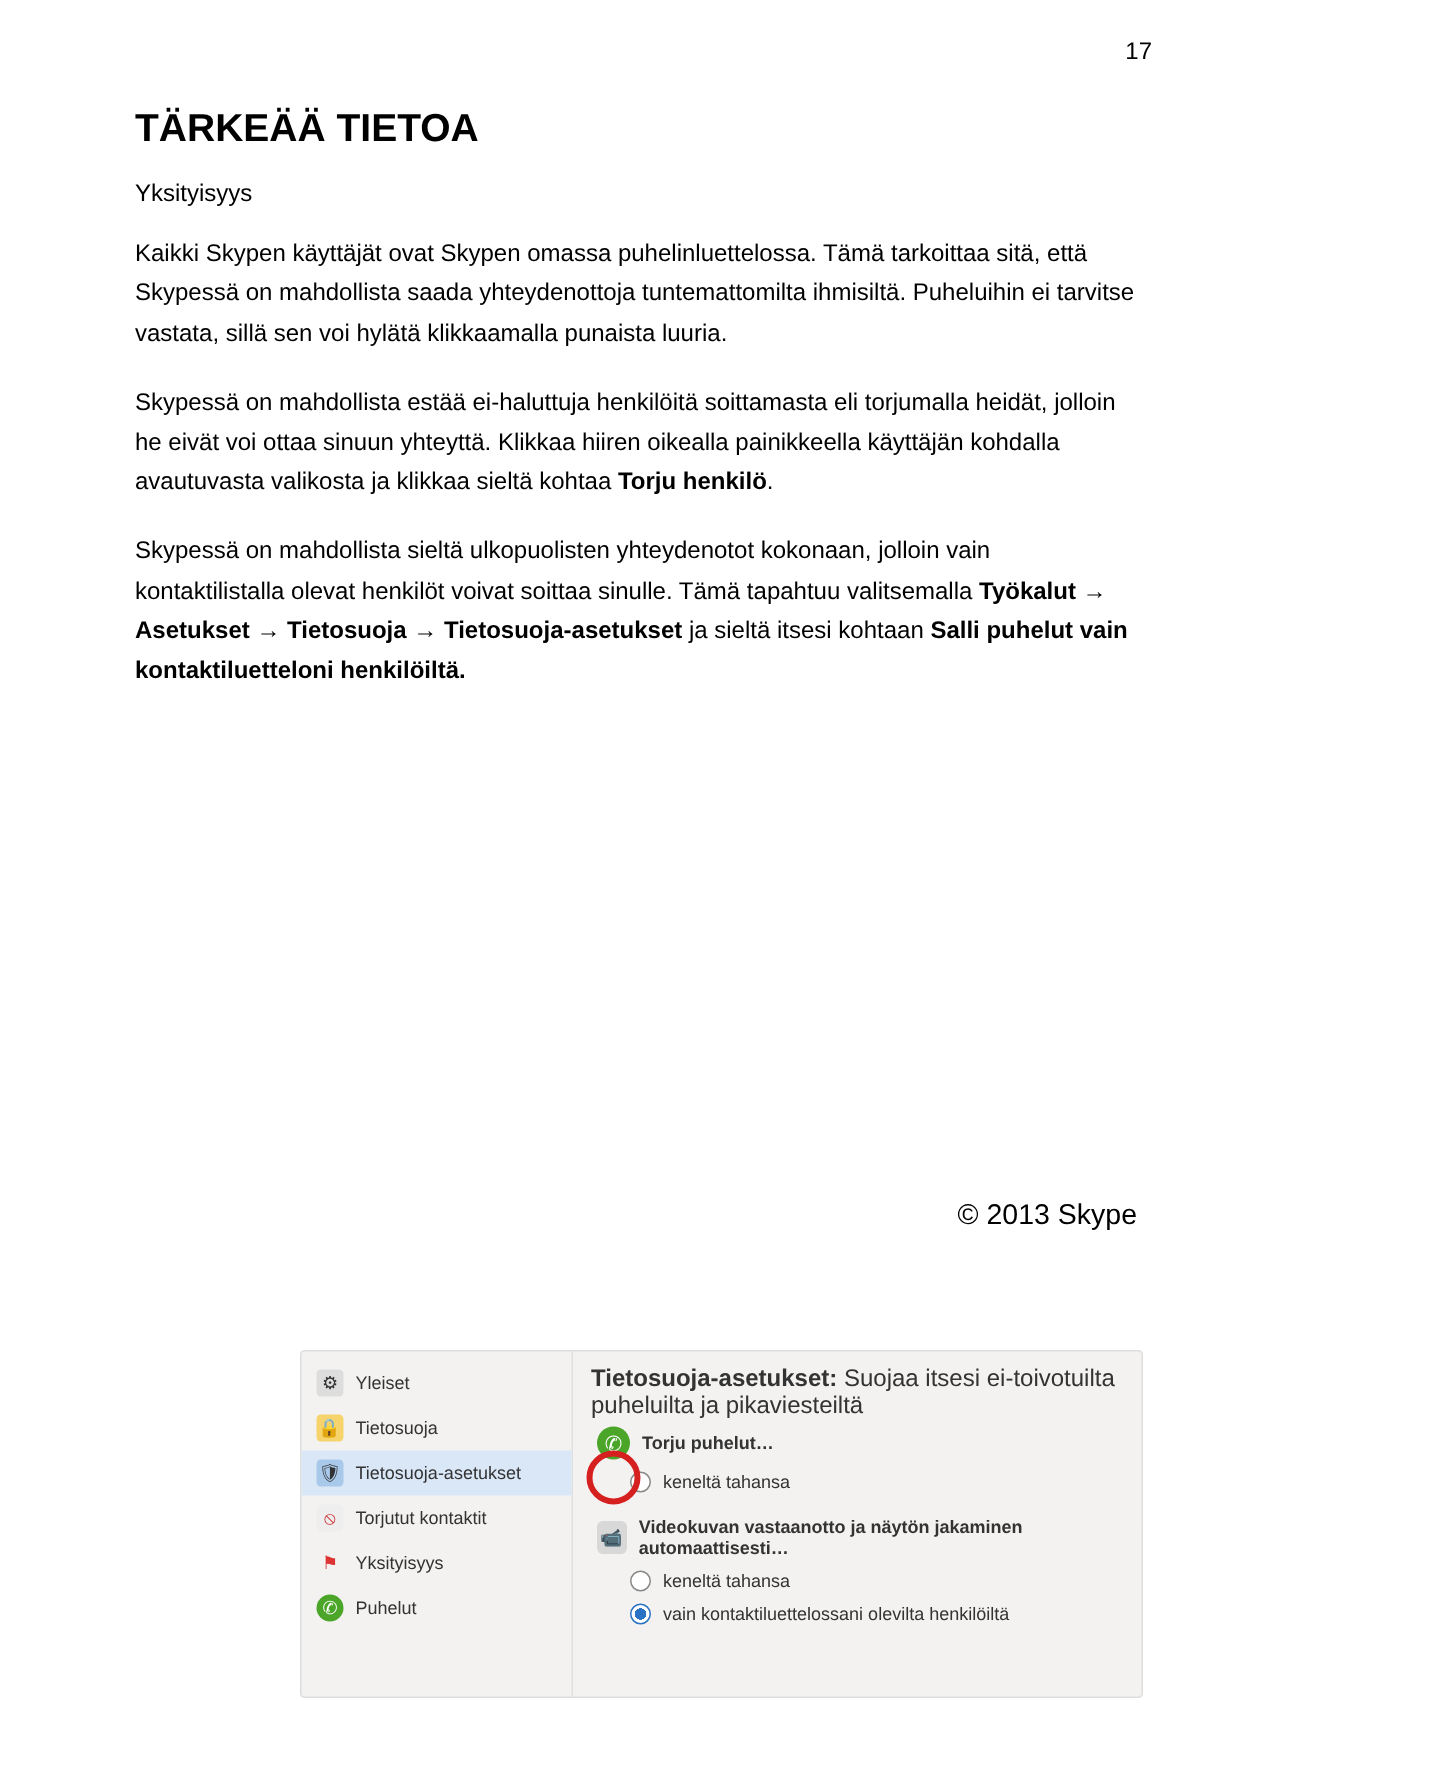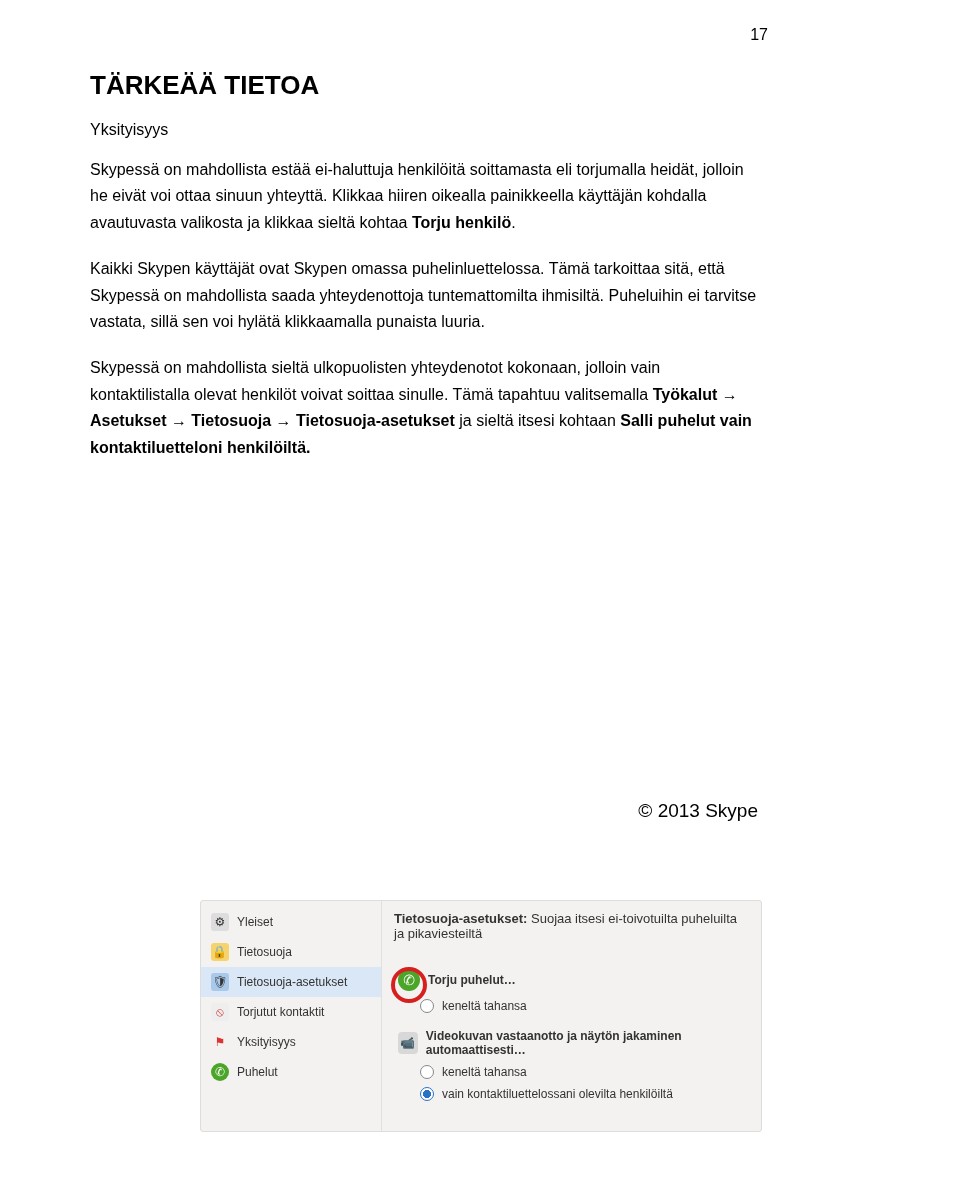--- a/index.html
+++ b/index.html
@@ -9,42 +9,42 @@
   .subtitle{font-size:16px;margin:0 0 18px 0}
   .para{font-size:16px;line-height:1.65;margin:0 0 20px 0}
   .bold{font-weight:bold}
   .copyright{position:absolute;right:90px;top:800px;font-size:19px}
   .shot{position:absolute;left:200px;top:900px;width:560px;height:230px;background:#f3f2f0;border:1px solid #ddd;border-radius:3px;display:flex;font-size:12px;color:#333}
   .side{width:180px;border-right:1px solid #e0e0e0;padding:6px 0}
   .sitem{display:flex;align-items:center;gap:8px;padding:6px 10px;}
   .sitem.sel{background:#d9e7f7}
   .sic{width:18px;height:18px;display:flex;align-items:center;justify-content:center;border-radius:3px}
   .main{flex:1;padding:10px 12px}
-  .mhdr{font-weight:bold;margin-bottom:24px;font-size:13px}
+  .mhdr{font-weight:bold;margin-bottom:0;font-size:16px}
   .row{display:flex;align-items:center;gap:8px;padding:4px 0 4px 4px}
   .callic{width:22px;height:22px;border-radius:50%;background:#4aa528;color:#fff;display:flex;align-items:center;justify-content:center;font-size:14px}
   .vidic{width:22px;height:22px;border-radius:4px;background:#d8d8d8;display:flex;align-items:center;justify-content:center;font-size:12px}
   .radio{width:12px;height:12px;border-radius:50%;border:1px solid #888;margin-left:22px;background:#fff}
   .radio.on{border-color:#2a72c4;background:radial-gradient(circle,#2a72c4 0 45%,#fff 46% 100%)}
   .ring{position:absolute;width:28px;height:28px;border:4px solid #d62020;border-radius:50%;left:391px;top:967px;pointer-events:none}
 </style>
 </head>
 <body>
 
 <div class="page">
   <div class="pgnum">17</div>
 
   <div class="title">TÄRKEÄÄ TIETOA</div>
   <div class="subtitle">Yksityisyys</div>
 
+  <p class="para">Kaikki Skypen käyttäjät ovat Skypen omassa puhelinluettelossa. Tämä tarkoittaa sitä, että Skypessä on mahdollista saada yhteydenottoja tuntemattomilta ihmisiltä. Puheluihin ei tarvitse vastata, sillä sen voi hylätä klikkaamalla punaista luuria.</p>
+
   <p class="para">
     <span>Skypessä on mahdollista estää ei-haluttuja henkilöitä soittamasta eli torjumalla heidät, jolloin he eivät voi ottaa sinuun yhteyttä. Klikkaa hiiren oikealla painikkeella käyttäjän kohdalla avautuvasta valikosta ja klikkaa sieltä kohtaa </span><span class="bold">Torju henkilö</span><span>.</span>
   </p>
-
-  <p class="para">Kaikki Skypen käyttäjät ovat Skypen omassa puhelinluettelossa. Tämä tarkoittaa sitä, että Skypessä on mahdollista saada yhteydenottoja tuntemattomilta ihmisiltä. Puheluihin ei tarvitse vastata, sillä sen voi hylätä klikkaamalla punaista luuria.</p>
 
   <p class="para">
     <span>Skypessä on mahdollista sieltä ulkopuolisten yhteydenotot kokonaan, jolloin vain kontaktilistalla olevat henkilöt voivat soittaa sinulle. Tämä tapahtuu valitsemalla </span><span class="bold">Työkalut → Asetukset → Tietosuoja → Tietosuoja-asetukset</span><span> ja sieltä itsesi kohtaan </span><span class="bold">Salli puhelut vain kontaktiluetteloni henkilöiltä.</span>
   </p>
 
   <div class="copyright">© 2013 Skype</div>
 
   <div class="shot">
     <div class="side">
       <div class="sitem">

